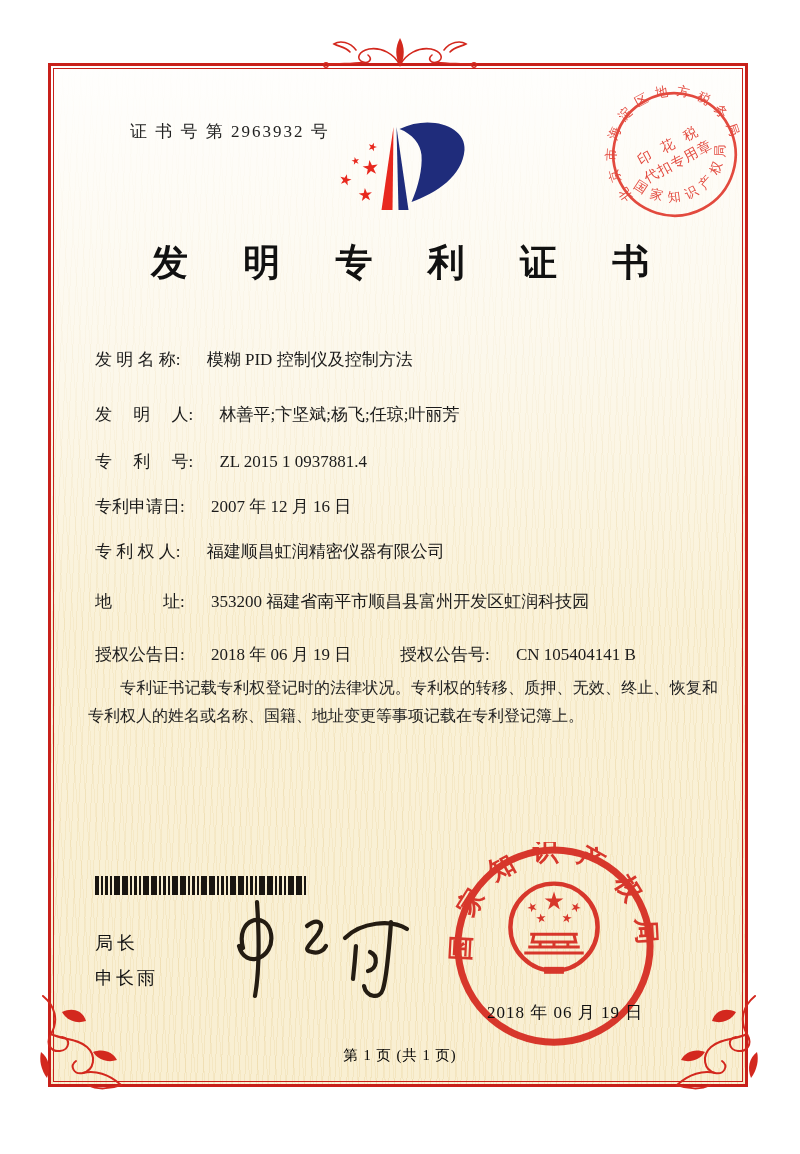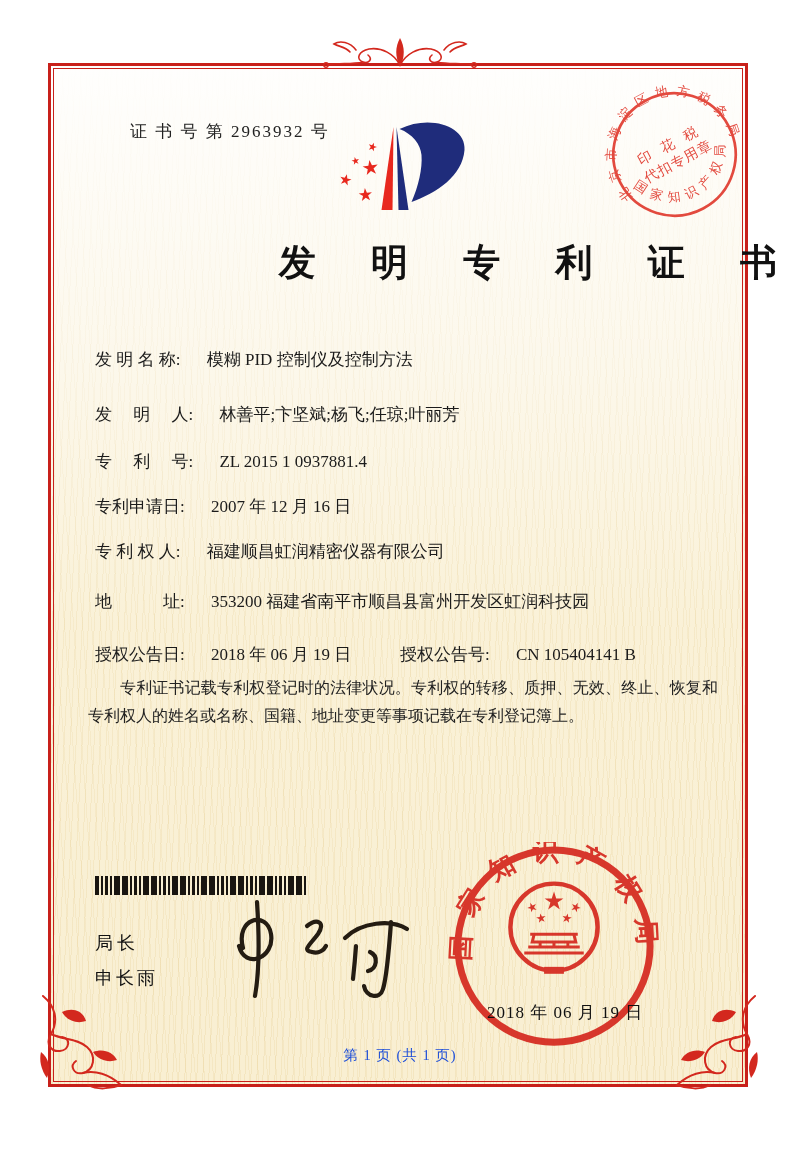--- a/index.html
+++ b/index.html
@@ -18,37 +18,37 @@
       repeating-linear-gradient(86deg, rgba(222,190,116,.16) 0 1px, rgba(0,0,0,0) 1px 9px);
   }
   .frame::before{
     content:"";position:absolute;inset:2px;border:1px solid #c8201a;pointer-events:none;
   }
   .ornament{position:absolute;pointer-events:none;}
   
   .certno{position:absolute;left:88px;top:120px;font-size:17px;letter-spacing:2px;color:#222;margin-left:42px;}
   .logo{position:absolute;left:322px;top:98px;}
   .title{
-    position:absolute;left:0;top:238px;width:800px;text-align:right;
+    position:absolute;left:0;top:238px;width:800px;text-align:center;
     font-size:37px;font-weight:700;letter-spacing:23px;text-indent:23px;color:#111;
   }
   .fields{position:absolute;left:95px;top:0;width:620px;}
   .frow{position:absolute;left:0;font-size:17px;white-space:nowrap;}
   .frow .lab{display:inline-block;}
   .frow .val{display:inline-block;margin-left:22px;}
   .pair2{position:absolute;left:305px;top:0;}
   .paras{position:absolute;left:88px;top:674px;width:630px;font-size:16px;line-height:28px;color:#222;}
   .paras p{margin:0;text-indent:2em;text-align:justify;}
   .barcode{position:absolute;left:95px;top:876px;}
   .sig-role{position:absolute;left:95px;top:931px;font-size:18px;letter-spacing:4px;color:#111;}
   .sig-name{position:absolute;left:95px;top:966px;font-size:18px;letter-spacing:3px;color:#111;}
   .signature{position:absolute;left:205px;top:896px;}
   .seal-main{position:absolute;left:445px;top:842px;opacity:.92;}
   .issue-date{position:absolute;left:487px;top:1001px;font-size:17px;color:#111;letter-spacing:1px;}
-  .page-footer{position:absolute;left:0;top:1046px;width:800px;text-align:center;font-size:14.5px;letter-spacing:1px;color:#1d4ed8;}
+  .page-footer{position:absolute;left:0;top:1046px;width:800px;text-align:center;font-size:14.5px;letter-spacing:1px;color:#000000;}
   .tax-stamp{position:absolute;left:602px;top:82px;width:145px;height:145px;transform:rotate(-28deg);opacity:.9;}
   svg text{font-family:"Liberation Serif","DejaVu Serif",serif;}
 </style>
 </head>
 <body>
 
 <svg width="0" height="0" style="position:absolute">
   <defs>
     <path id="star" d="M0,-1 L0.225,-0.309 L0.951,-0.309 L0.363,0.118 L0.588,0.809 L0,0.382 L-0.588,0.809 L-0.363,0.118 L-0.951,-0.309 L-0.225,-0.309 Z"></path>
     <pattern id="bars" width="29" height="19" patternUnits="userSpaceOnUse">

